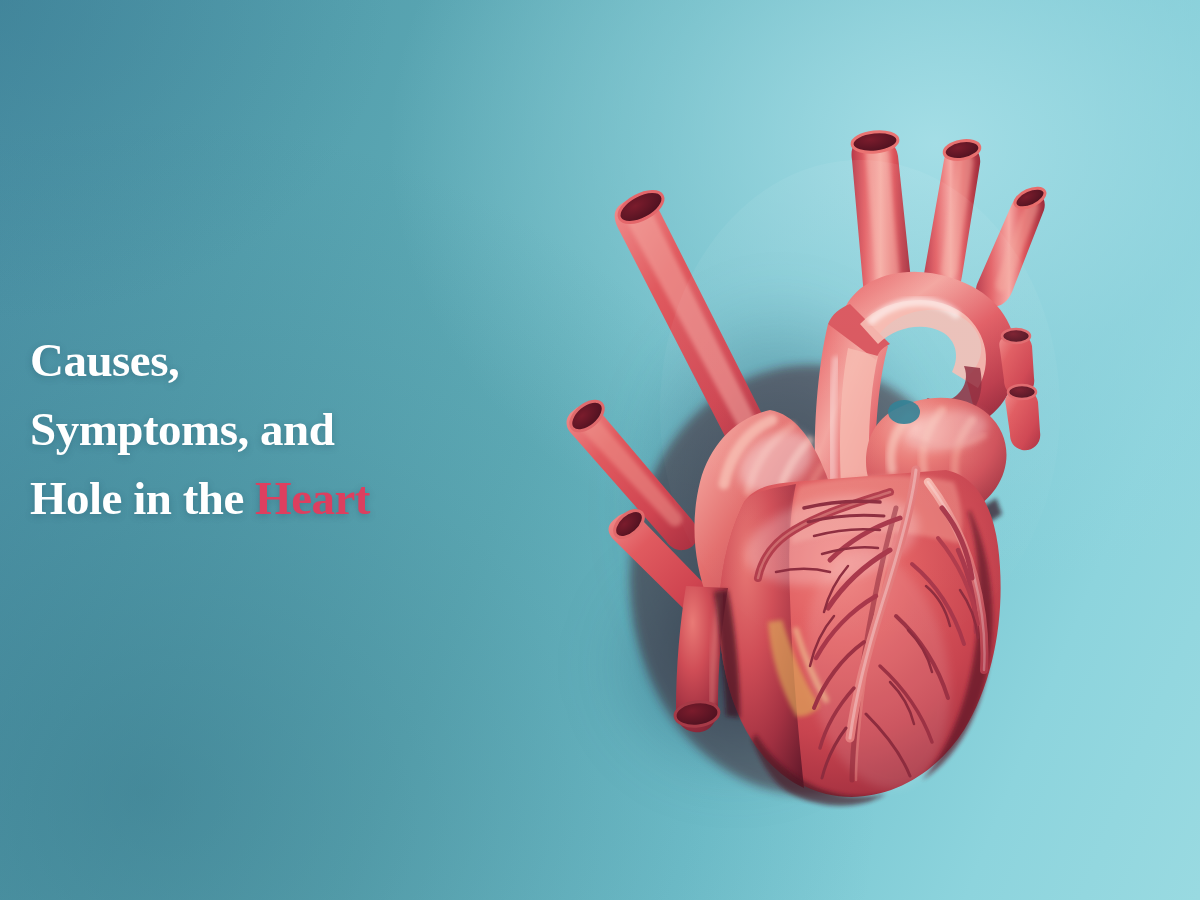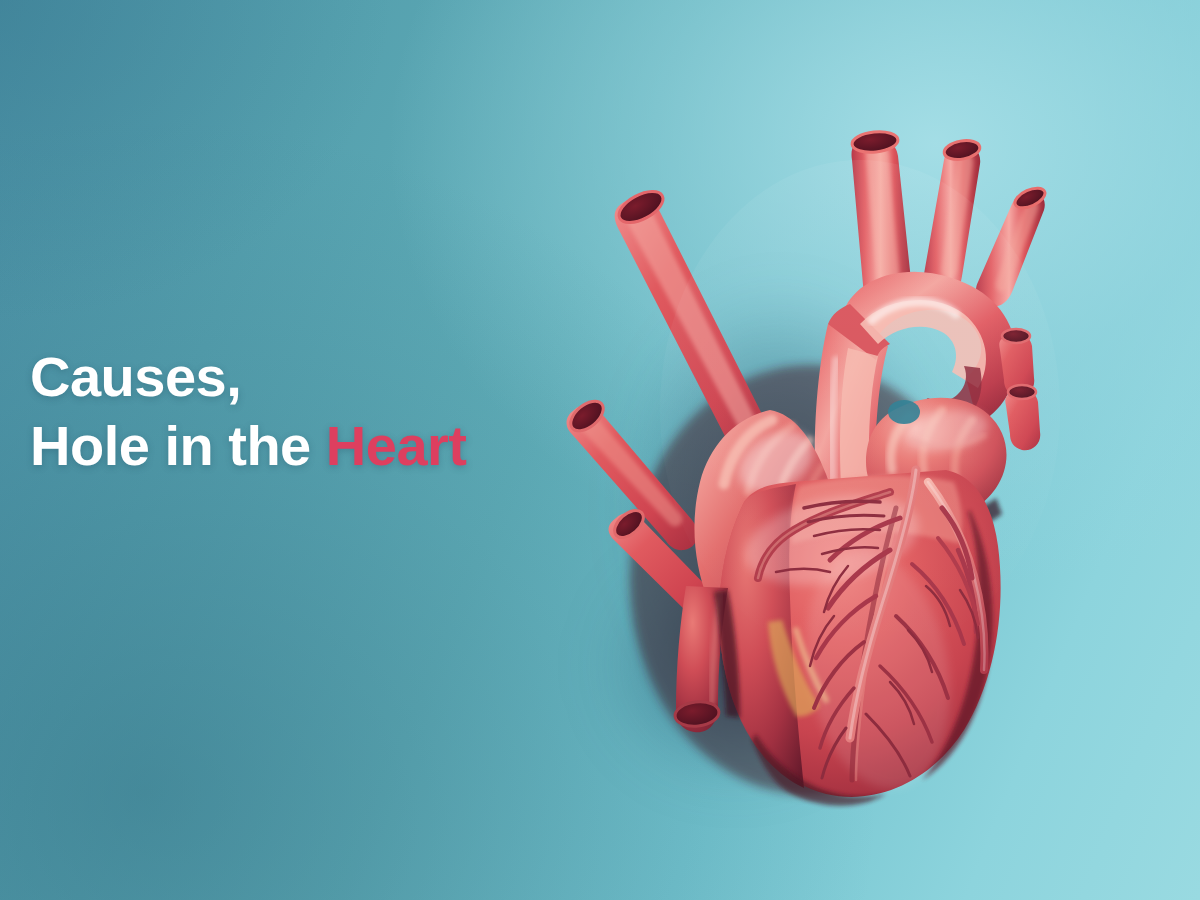--- a/index.html
+++ b/index.html
@@ -45,25 +45,25 @@
   }
 
   
   #heart-art{
     position:absolute;left:560px;top:110px;width:520px;height:700px;
   }
   #heart-art svg{display:block;width:100%;height:100%;}
 
   
   #headline{
-    position:absolute;left:30px;top:342px;width:620px;
+    position:absolute;left:30px;top:326px;width:620px;
     color:#ffffff;
-    font-family:Liberation Sans, sans-serif;
+    font-family:Liberation Serif, serif;
     font-weight:bold;
-    font-size:56px;
+    font-size:47px;
     line-height:69px;
     letter-spacing:-0.5px;
     text-shadow:0 2px 7px rgba(25,70,90,.30);
   }
   #headline .ln{display:block;white-space:nowrap;}
   #headline .accent{color:#dd3f5f;text-align:right;}
 </style>
 </head>
 <body>
 
@@ -364,16 +364,17 @@
 
         <path d="M168 480 C 176 520, 180 568, 180 608 L 166 606 C 164 566, 160 520, 154 482 Z" fill="#380f1d" opacity=".65" filter="url(#tinyBlur)"></path>
       </g>
 
       <ellipse cx="300" cy="300" rx="200" ry="250" fill="url(#gGloss)" opacity=".07"></ellipse>
     </svg>
   </div>
 
   <div id="headline">
     <span class="ln">Causes,</span>
+    <span class="ln">Symptoms, and</span>
     <span class="ln"><span>Hole in the </span><span class="accent">Heart</span></span>
   </div>
 
 </div>
 
 </body></html>

